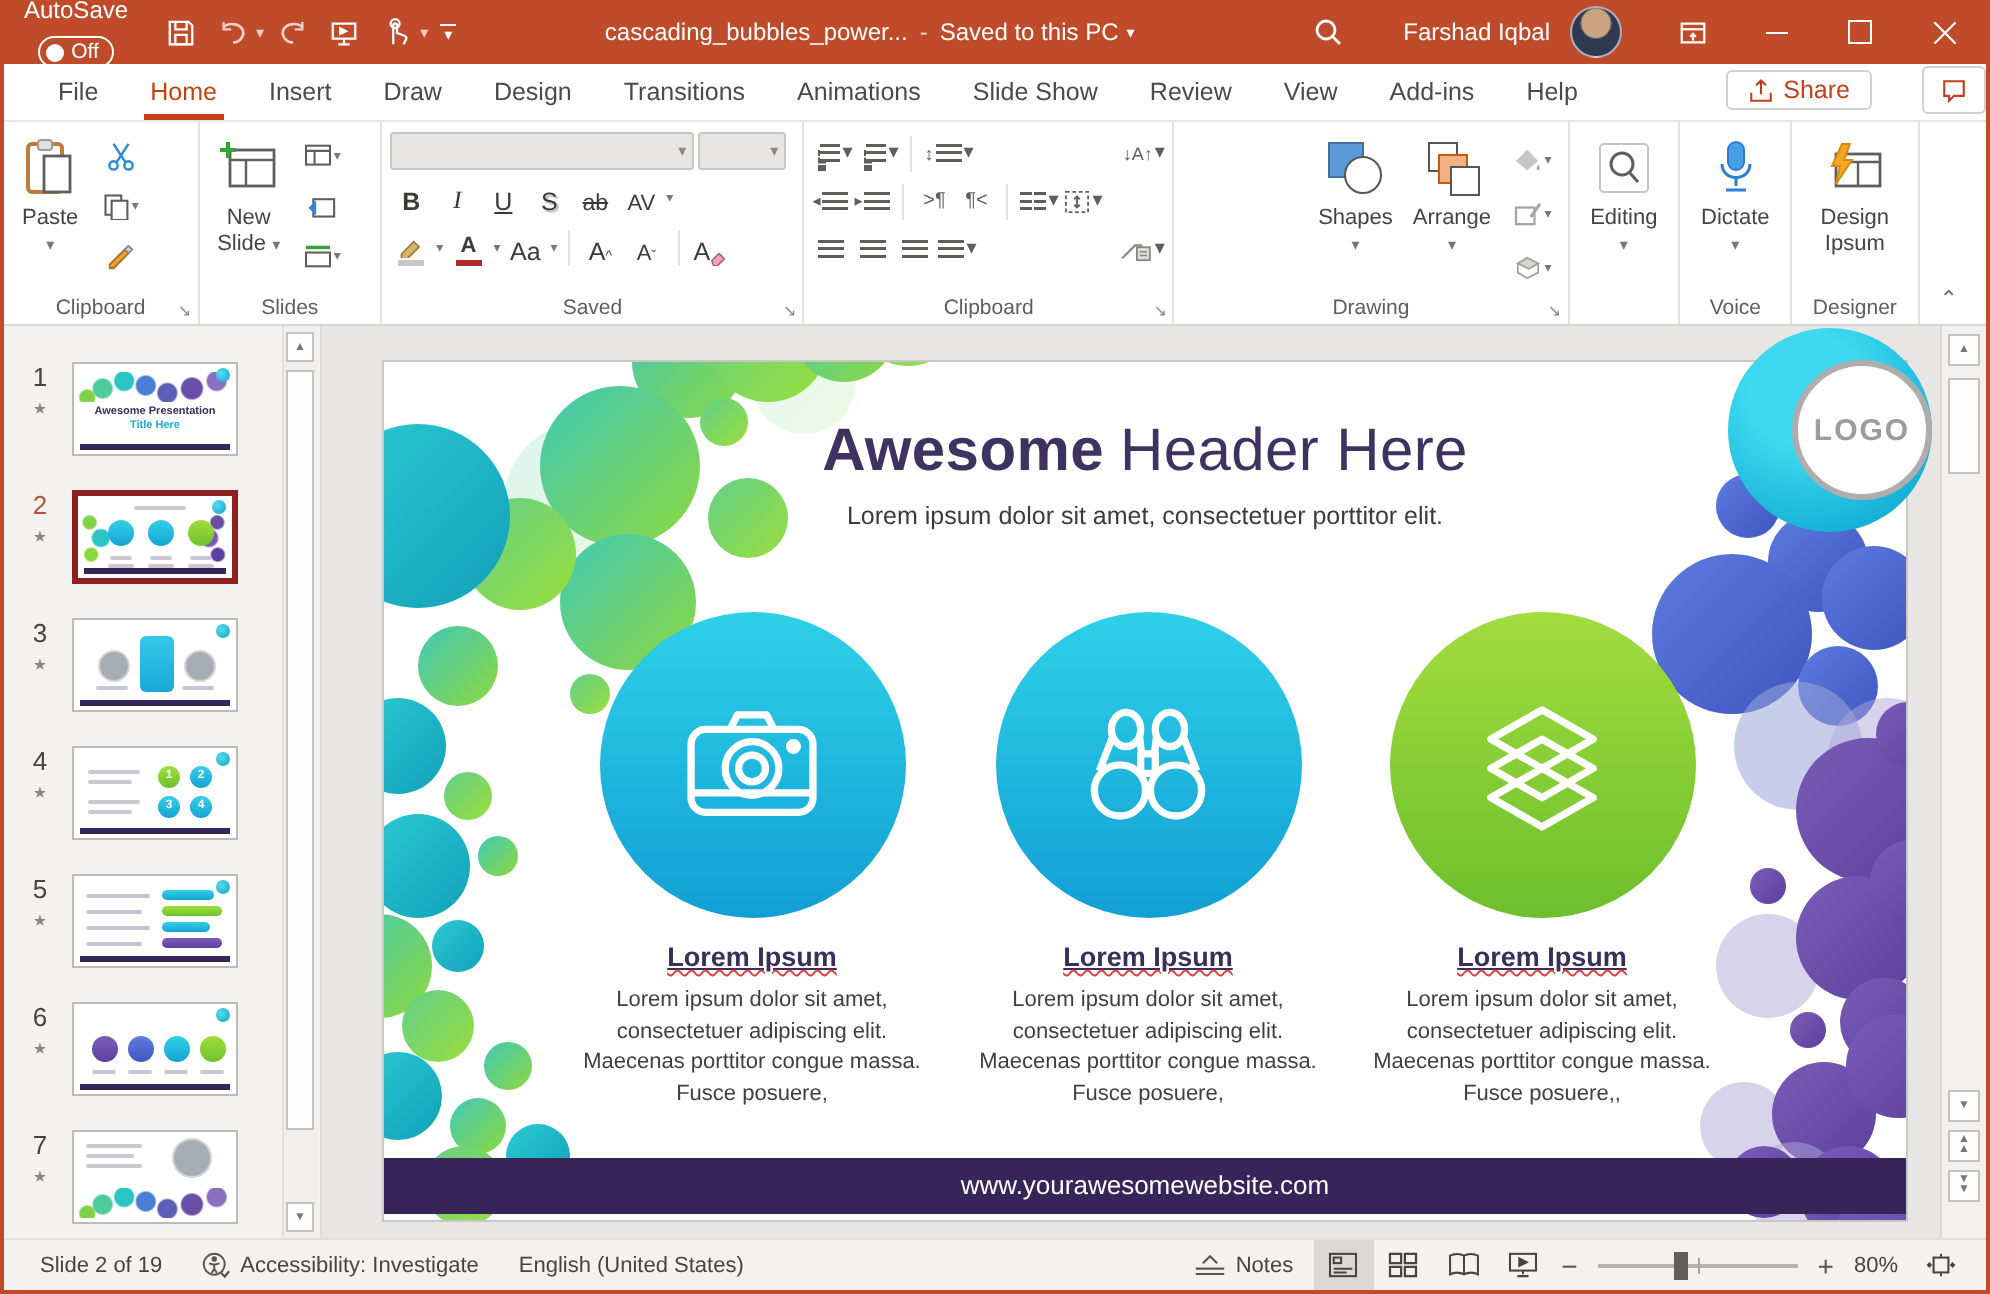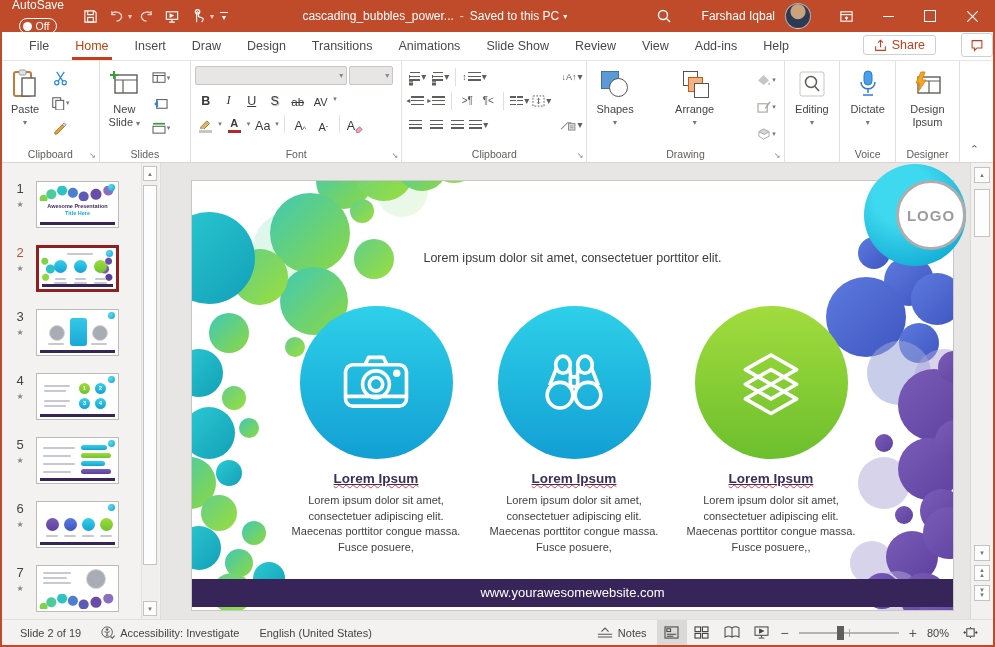--- a/index.html
+++ b/index.html
@@ -421,21 +421,21 @@
             <span class="vdiv"></span>
             <span class="fbtn">
                 <span>A</span>
                 <svg width="9" height="9" viewBox="0 0 10 10">
                   <path d="M1 7l4-4 3 3-4 4H2z" fill="#f2a0b4" stroke="#a05a6a" stroke-width=".8"></path>
                 </svg>
               </span>
           </div>
         </div>
       </div>
-      <div class="glabel"><span>Font</span><span class="launcher">↘</span></div>
+      <div class="glabel"><span>Saved</span><span class="launcher">↘</span></div>
     </div>
 
     <div class="rgroup" style="width:186px">
       <div class="rbody">
         <div class="fontrows">
           <div class="prow">
             <span class="pbtn">
                 <span class="lines3 dots"></span>
                 <span class="dn">▾</span>
               </span>
@@ -508,21 +508,21 @@
                 </svg>
                 <span class="dn">▾</span>
               </span>
           </div>
         </div>
       </div>
       <div class="glabel"><span>Clipboard</span><span class="launcher">↘</span></div>
     </div>
 
     <div class="rgroup" style="width:198px">
-      <div class="rbody" style="justify-content:space-between">
+      <div class="rbody" style="justify-content:flex-end">
         <div class="bigbtn">
           <span class="bicon">
               <span class="shapes-ic">
                 <i class="sq"></i>
                 <i class="ci"></i>
               </span>
             </span>
           <span>Shapes</span>
           <span class="dn">▾</span>
         </div>
@@ -821,20 +821,21 @@
             <circle cx="720" cy="376" r="26" fill="url(#gPu)"></circle>
               <circle cx="757" cy="352" r="26" fill="url(#gPu)"></circle>
             <circle cx="705" cy="414" r="24" fill="#b0a8d8" opacity=".5"></circle>
             <circle cx="690" cy="410" r="18" fill="url(#gPu)"></circle>
               <circle cx="732" cy="416" r="24" fill="url(#gPu)"></circle>
             <circle cx="754" cy="442" r="30" fill="url(#gPu)"></circle>
               <circle cx="700" cy="442" r="12" fill="url(#gPu)"></circle>
           </g>
         </svg>
 
+        <div class="slide-title"><b>Awesome</b><span>Header Here</span></div>
         <div class="slide-sub">Lorem ipsum dolor sit amet, consectetuer porttitor elit.</div>
         <div id="cards">
             <div class="card" style="left: 84px;">
               <div class="ccirc cyan">
                 <span style="width: 78px; height: 78px; display: block;"><svg viewBox="0 0 64 64" fill="none" stroke="#fff" stroke-width="3" stroke-linejoin="round">
                     <rect x="7" y="17" width="50" height="34" rx="6"></rect>
                     <path d="M23 17l3-6h12l3 6"></path>
                     <path d="M7 43h50"></path>
                     <circle cx="32" cy="33" r="11"></circle>
                     <circle cx="32" cy="33" r="5.5"></circle>

